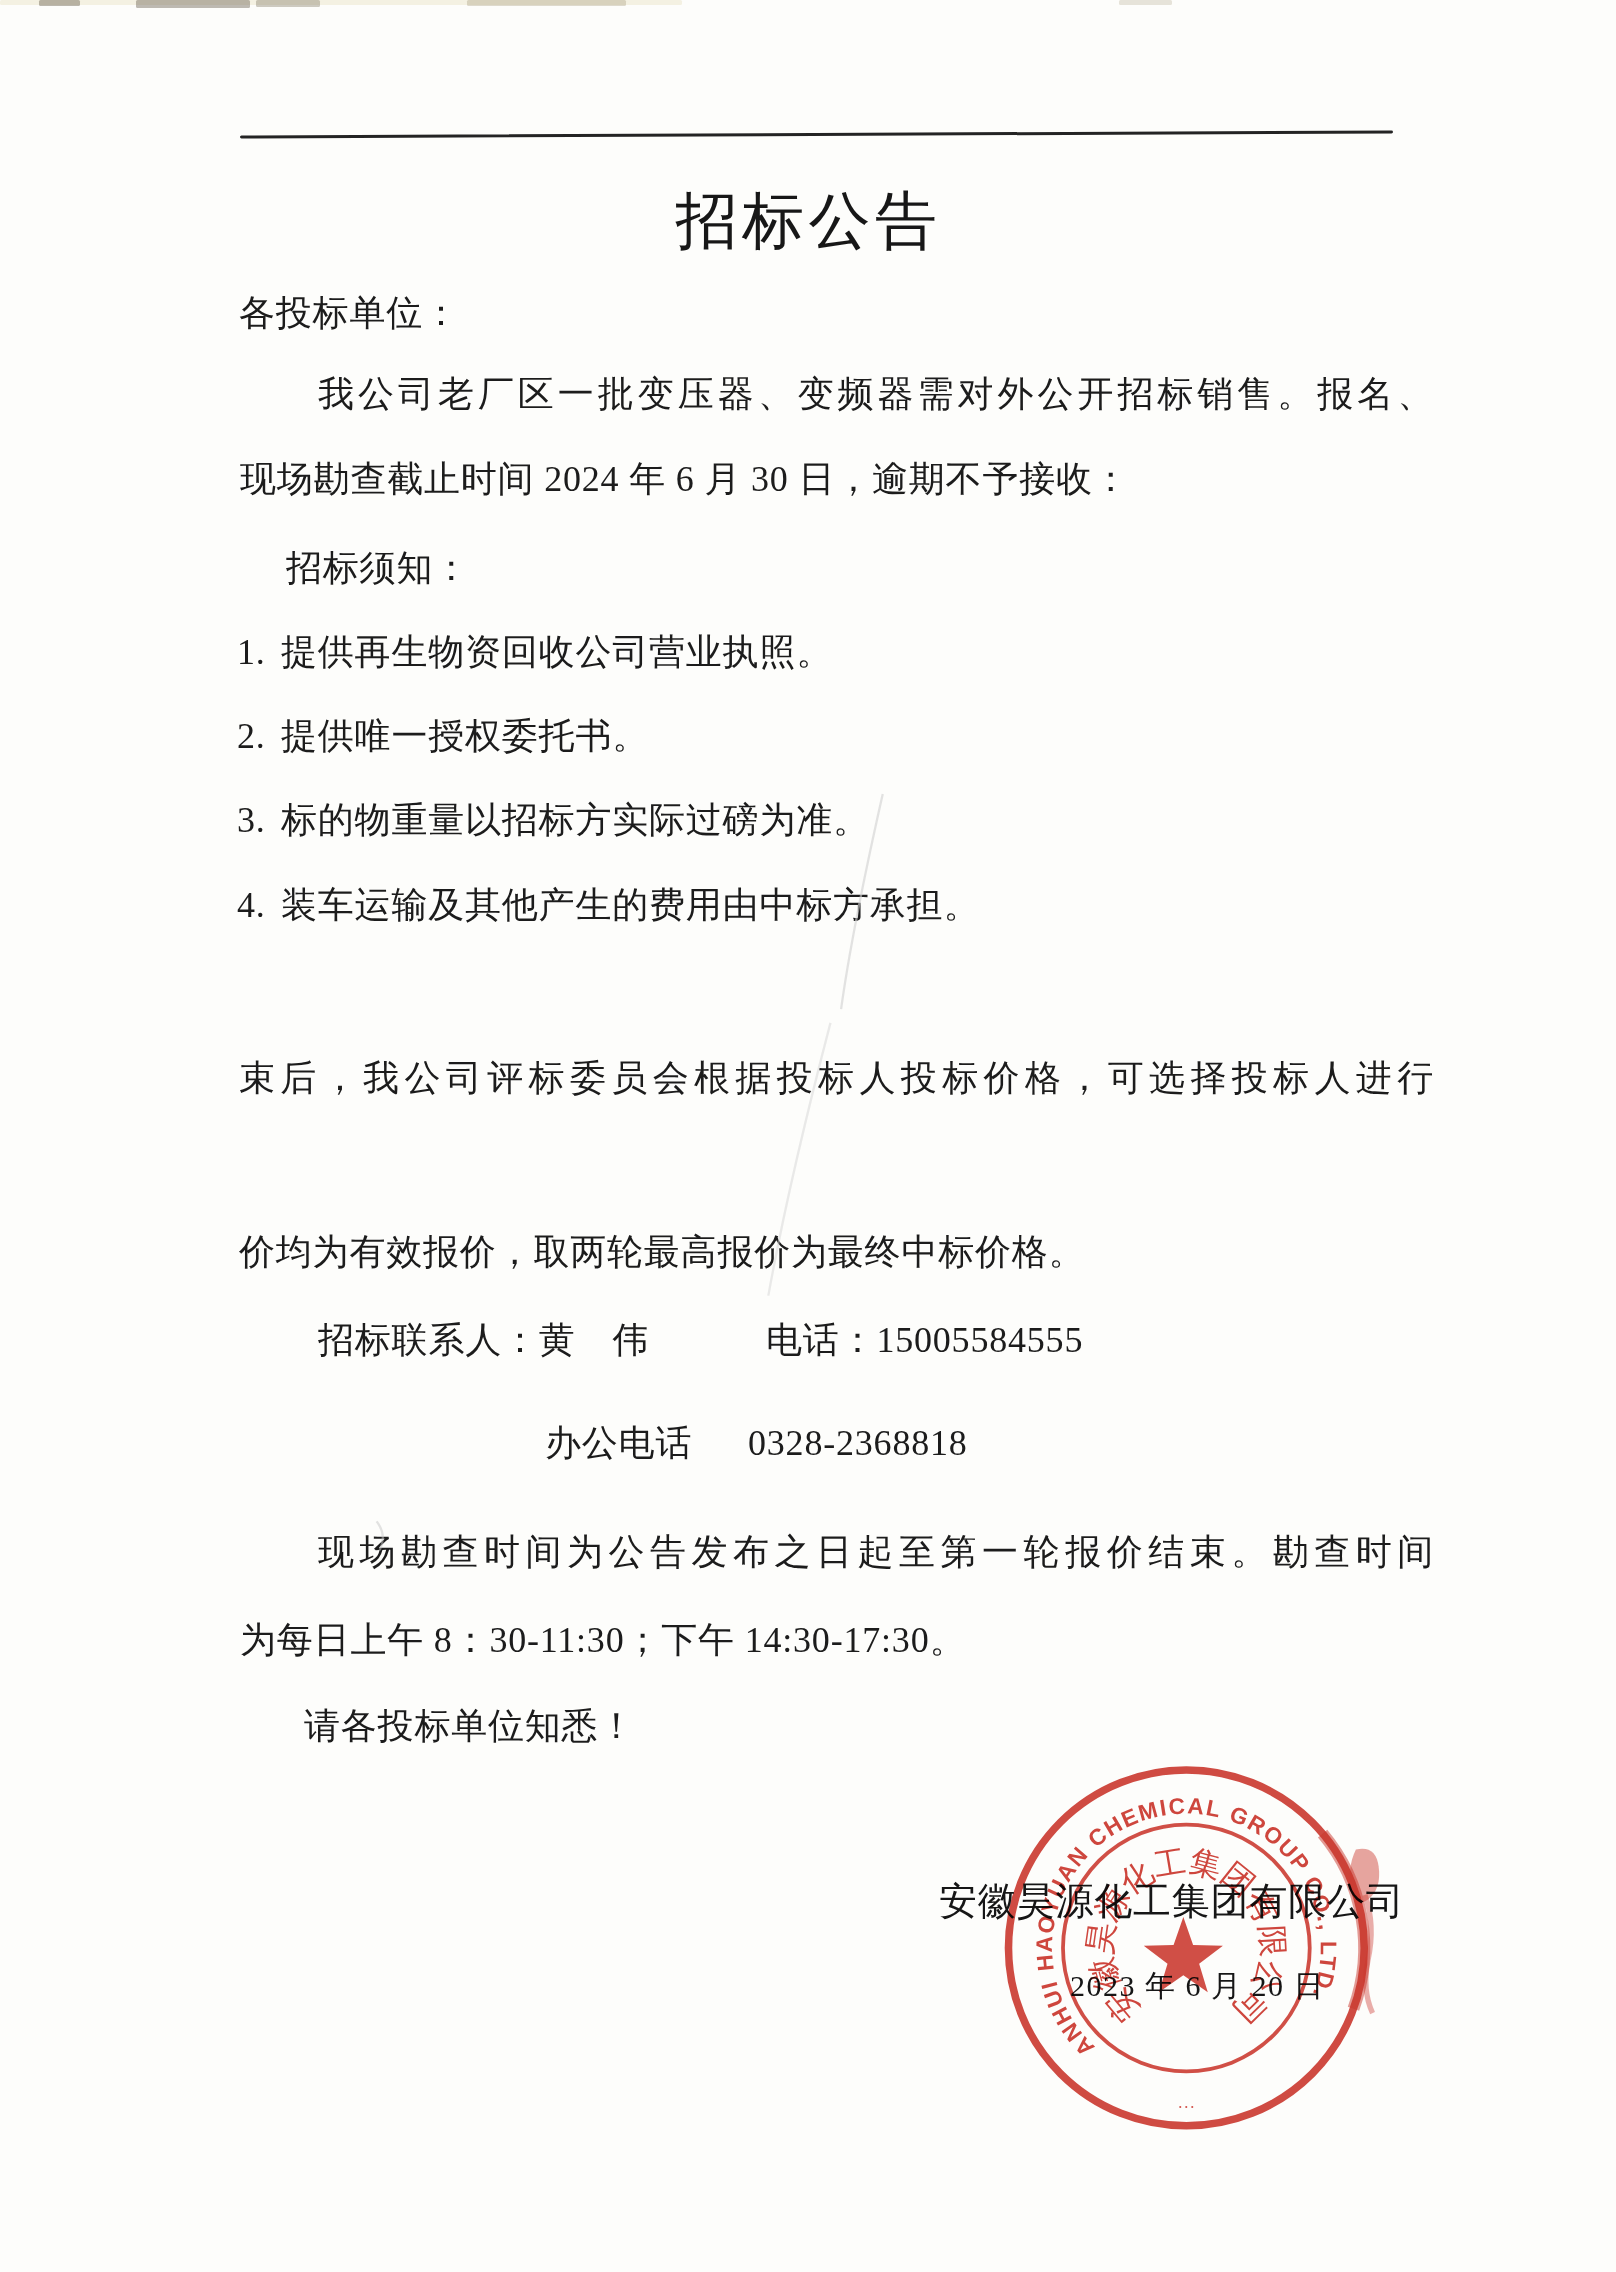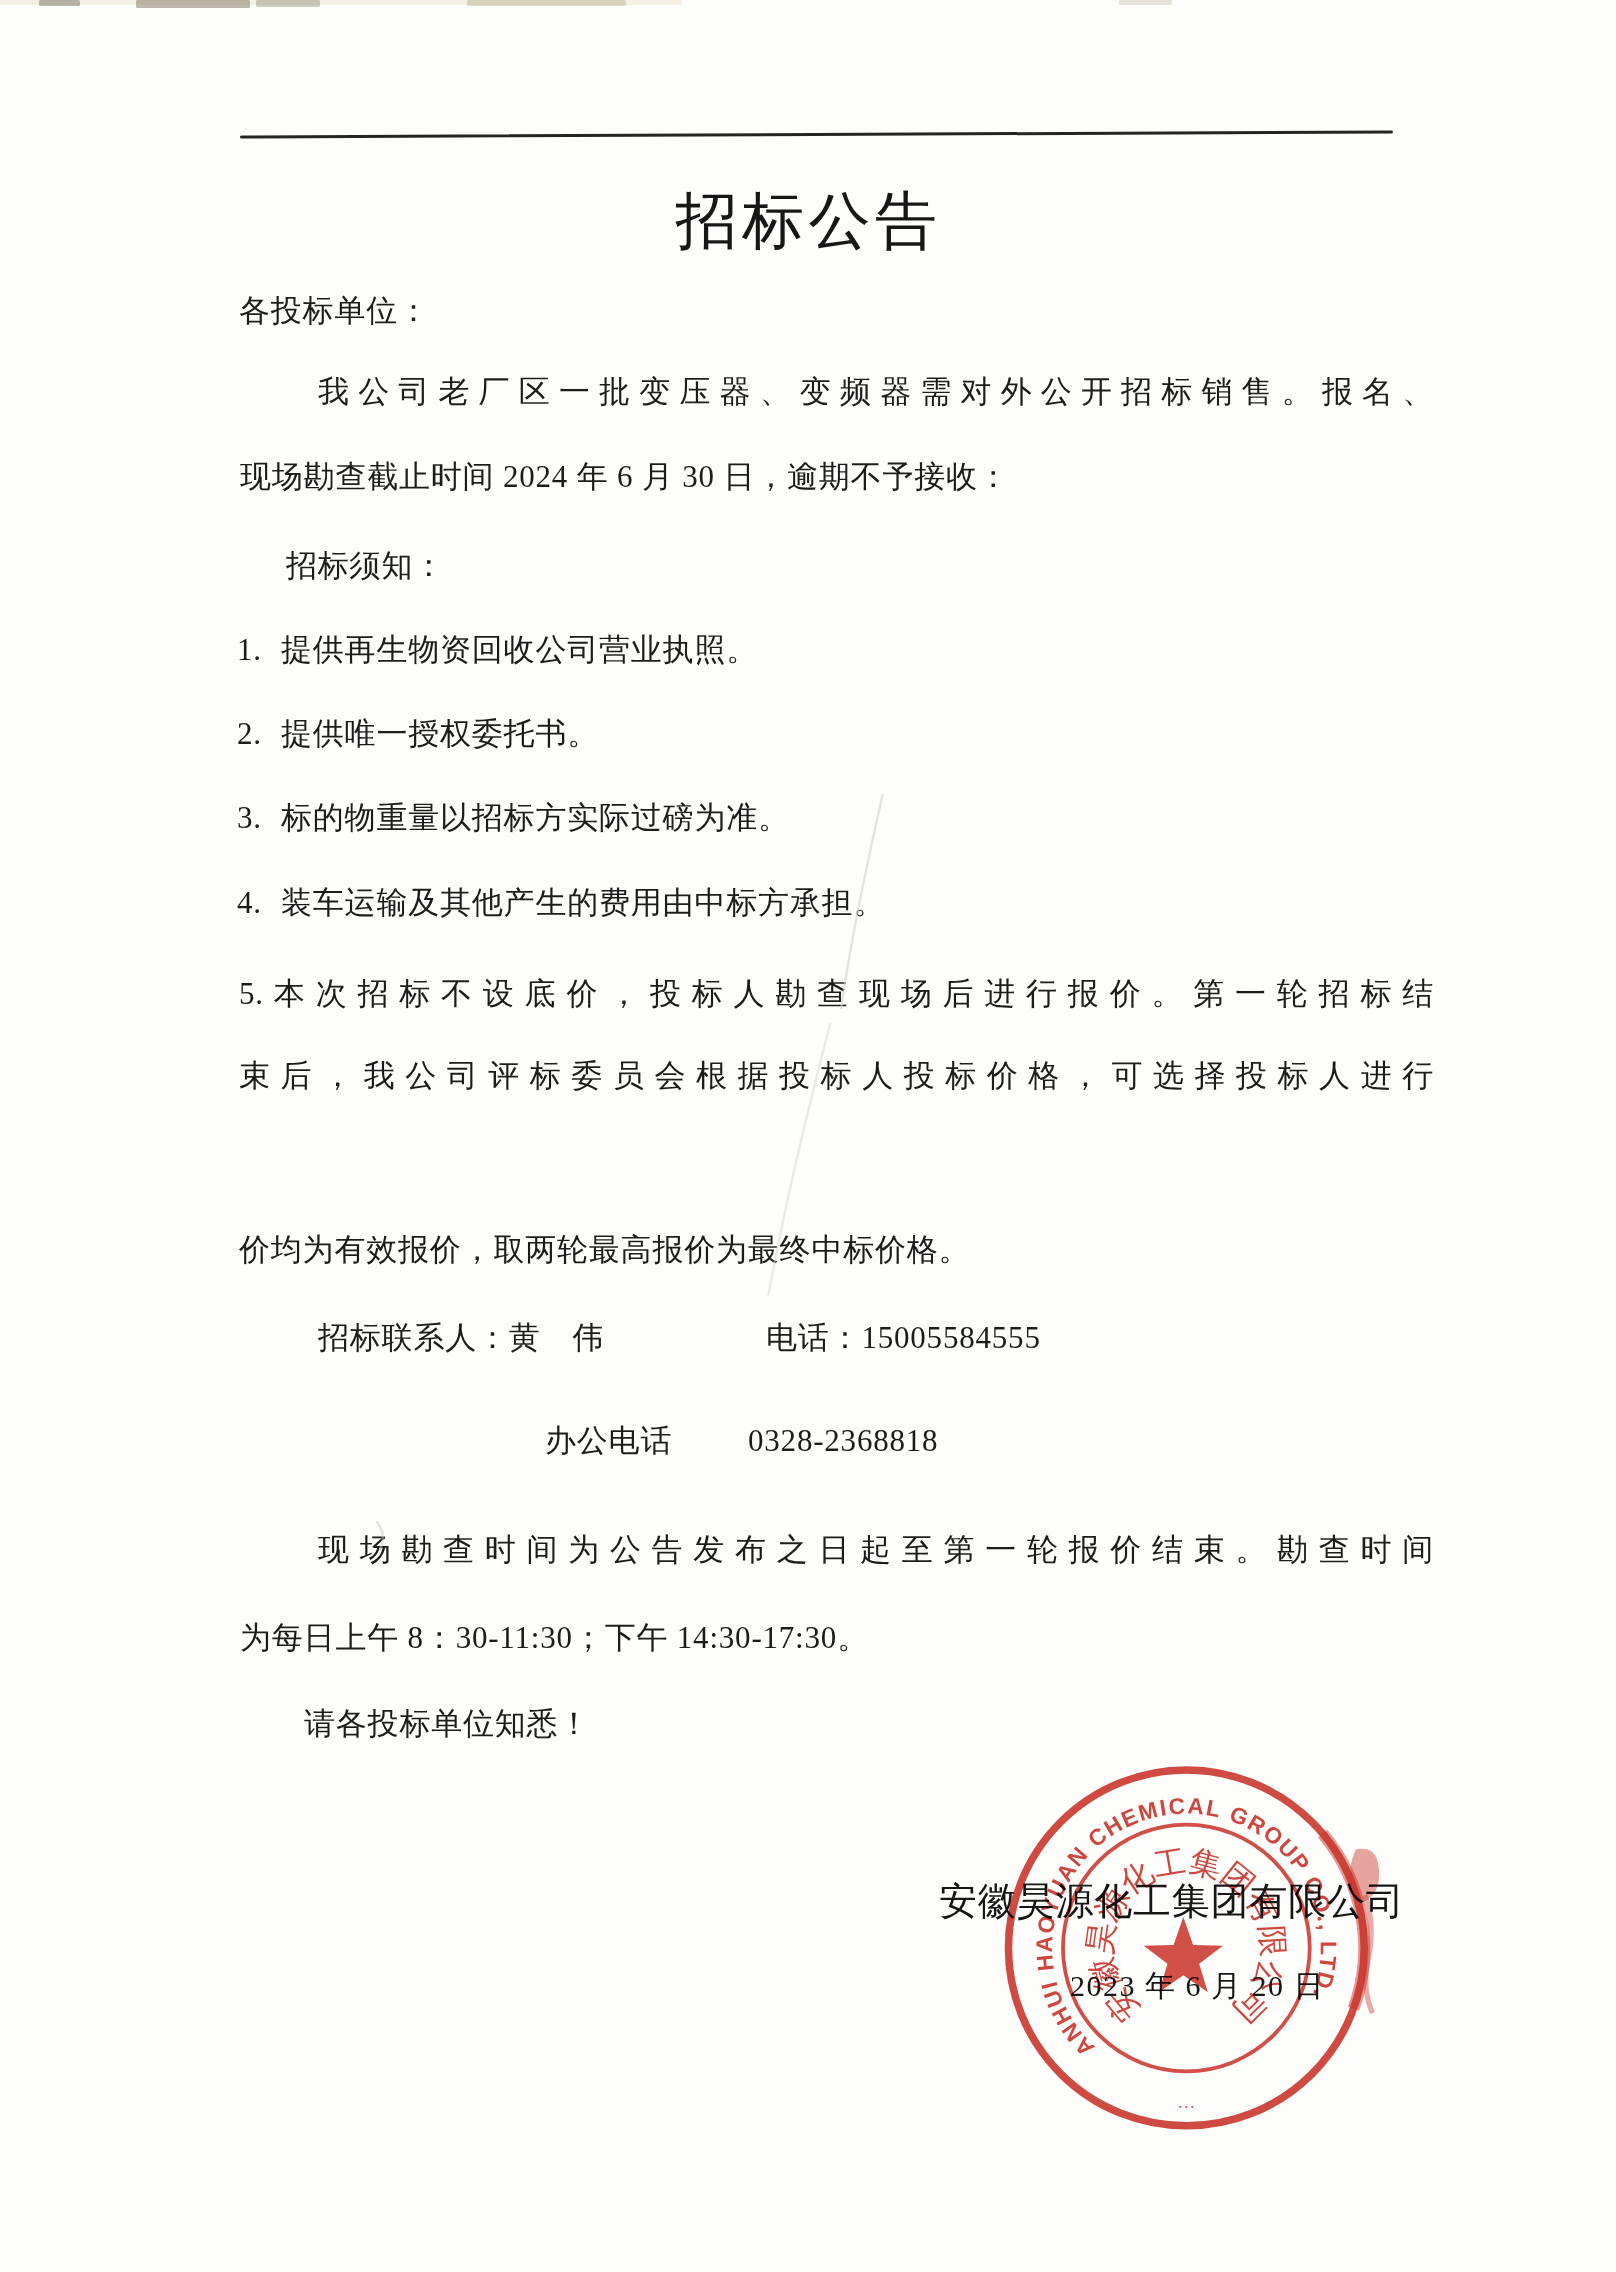--- a/index.html
+++ b/index.html
@@ -6,21 +6,21 @@
   .page{
     position:relative;
     width:1617px;height:2273px;
     background:#fdfdfb;
     overflow:hidden;
     font-family:"Liberation Serif","DejaVu Serif",serif;
     color:#1c1c1c;
   }
   .line{
     position:absolute;
-    font-size:31px;
+    font-size:36px;
     line-height:1.08;
     white-space:nowrap;
     letter-spacing:0.8px;
   }
   .blk{left:239px;width:1195px;}
   .jst{
     white-space:normal;
     text-align:justify;
     text-align-last:justify;
     text-justify:inter-character;
@@ -75,21 +75,20 @@
   <div class="line blk jst indent" style="top:375px;">我公司老厂区一批变压器、变频器需对外公开招标销售。报名、</div>
   <div class="line" style="left:240px;top:460px;">现场勘查截止时间 2024 年 6 月 30 日，逾期不予接收：</div>
 
   <div class="line" style="left:286px;top:549px;">招标须知：</div>
 
   <div class="line" style="left:237px;top:633px;"><span class="item-num">1.</span><span>提供再生物资回收公司营业执照。</span></div>
   <div class="line" style="left:237px;top:717px;"><span class="item-num">2.</span><span>提供唯一授权委托书。</span></div>
   <div class="line" style="left:237px;top:801px;"><span class="item-num">3.</span><span>标的物重量以招标方实际过磅为准。</span></div>
   <div class="line" style="left:237px;top:886px;"><span class="item-num">4.</span><span>装车运输及其他产生的费用由中标方承担。</span></div>
 
-  <div class="line blk jst" style="top:977px;">5.本次招标不设底价，投标人勘查现场后进行报价。第一轮招标结</div>
   <div class="line blk jst" style="top:1059px;">束后，我公司评标委员会根据投标人投标价格，可选择投标人进行</div>
   <div class="line" style="left:239px;top:1233px;">价均为有效报价，取两轮最高报价为最终中标价格。</div>
 
   <div>
     <div class="line" style="left:318px;top:1321px;">招标联系人：黄　伟</div>
     <div class="line" style="left:758px;top:1321px;margin-left:8px;">电话：15005584555</div>
   </div>
 
   <div>
     <div class="line" style="left:545px;top:1424px;">办公电话</div>

